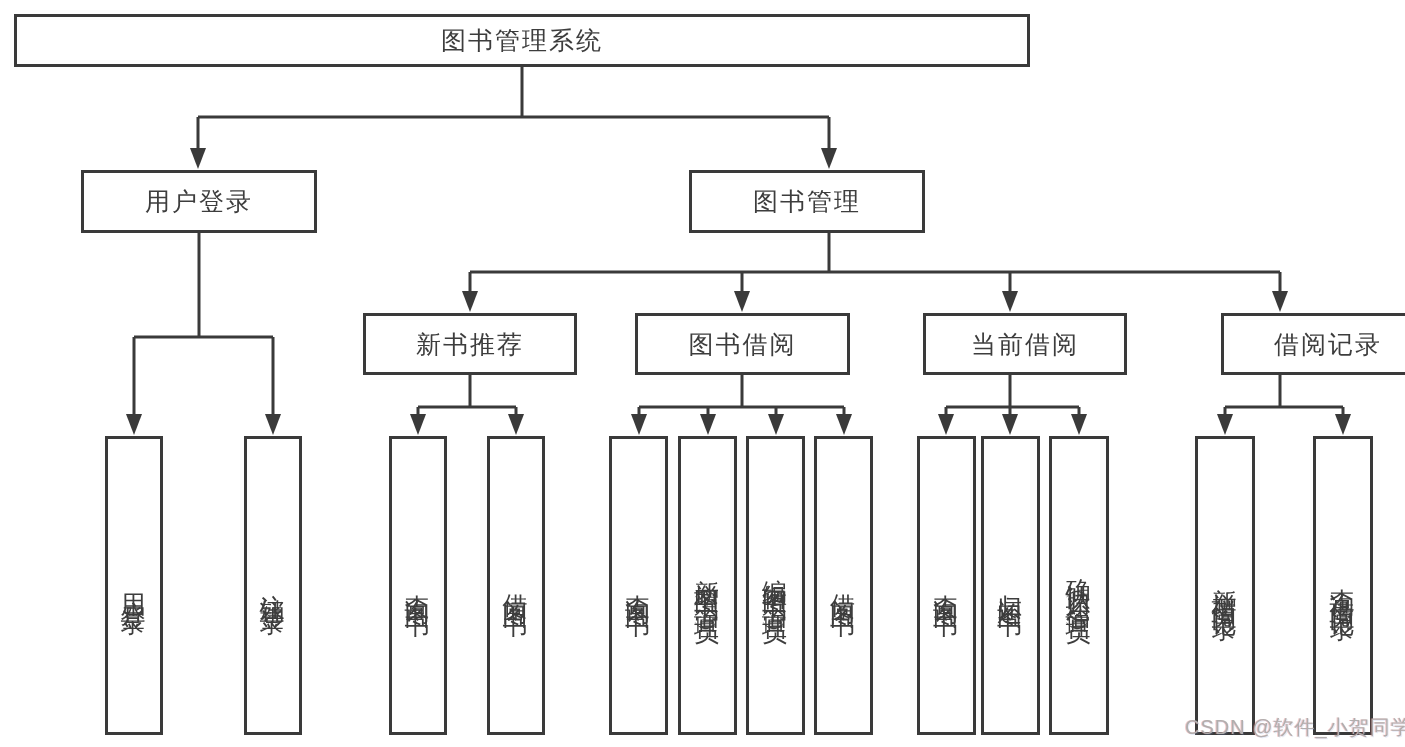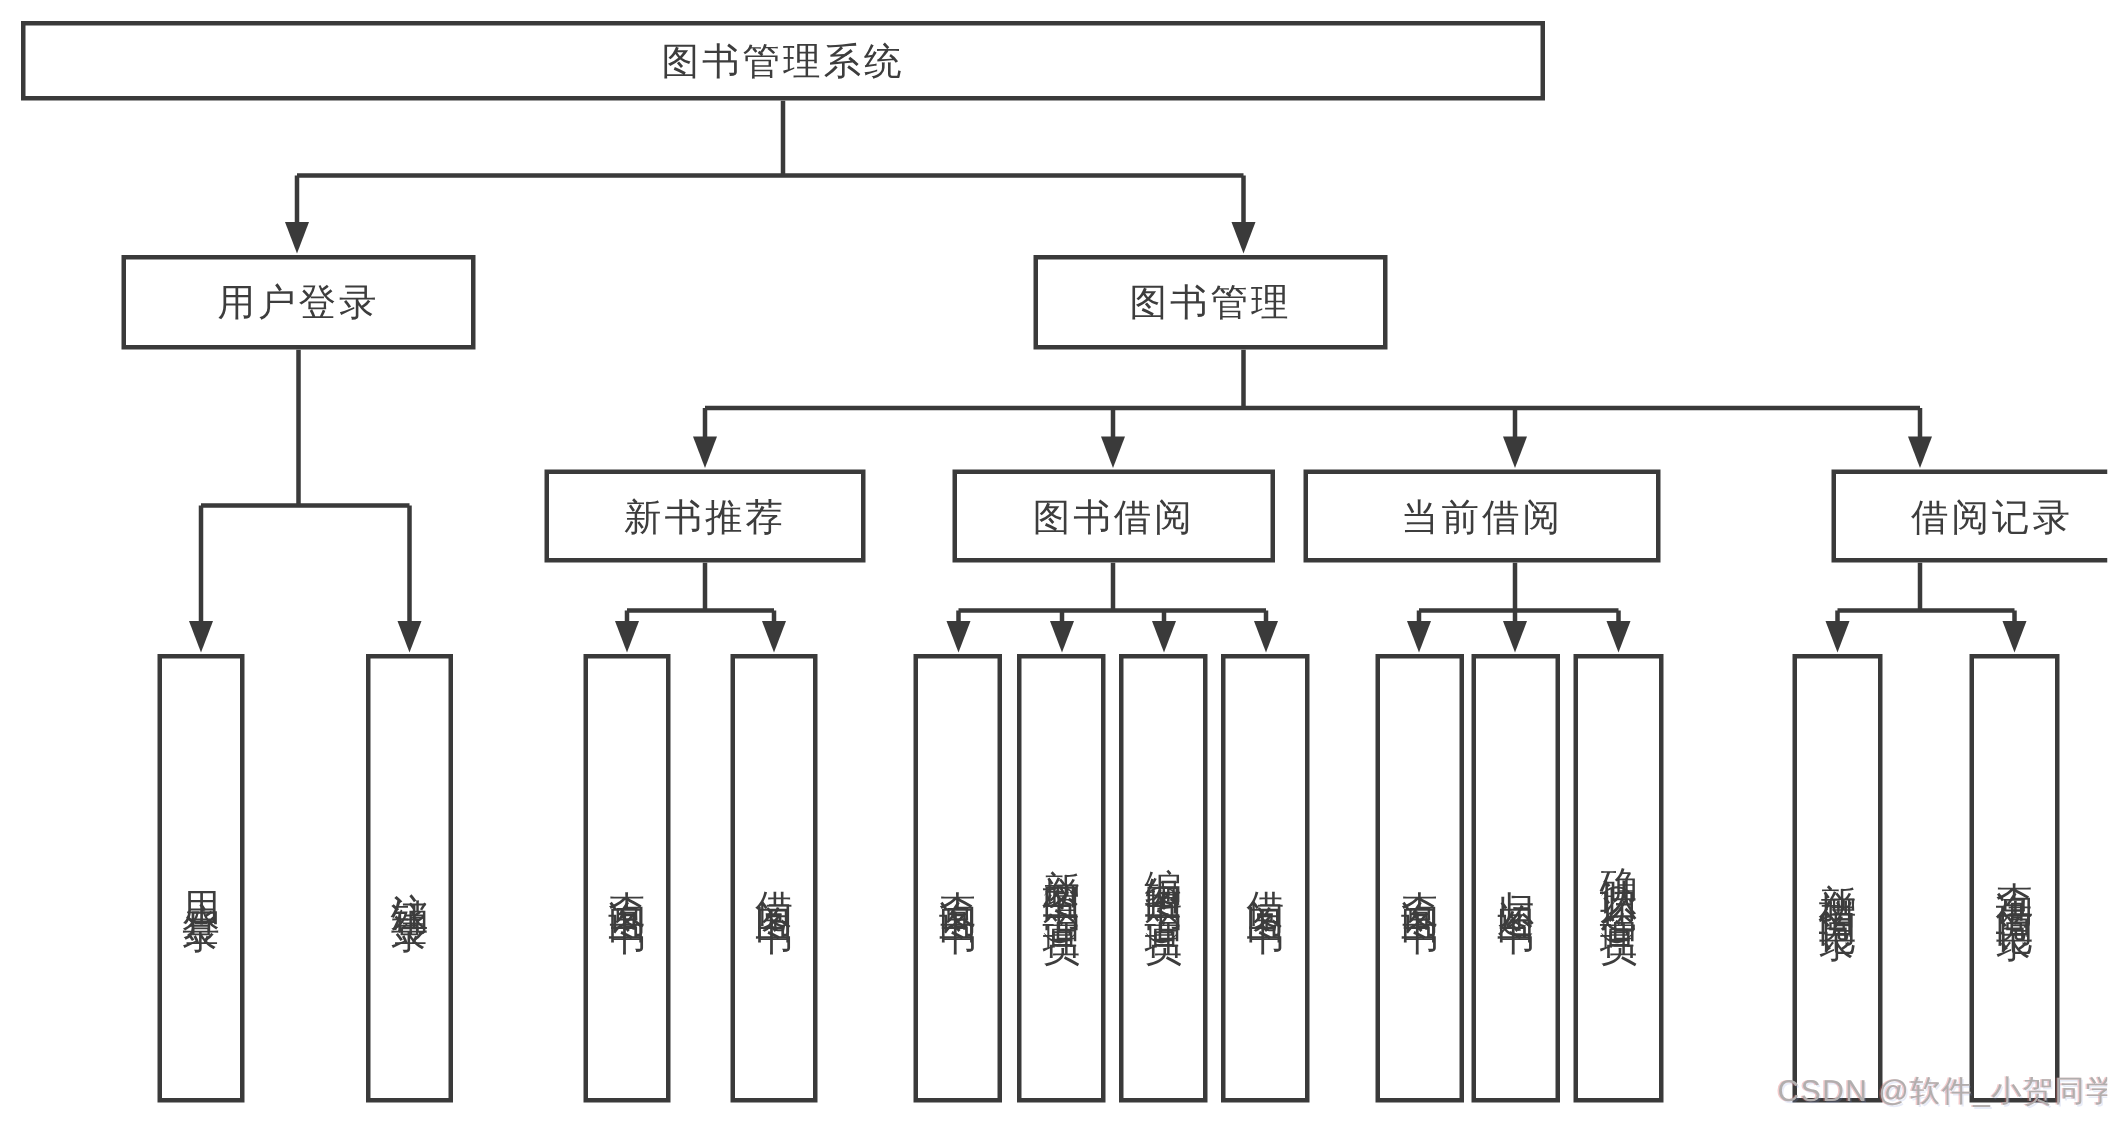--- a/index.html
+++ b/index.html
@@ -107,21 +107,21 @@
     </g>
   </svg>
 
   <div class="node root">图书管理系统</div>
 
   <div class="node l2" style="left:81px">用户登录</div>
   <div class="node l2" style="left:689px">图书管理</div>
 
   <div class="node l3" style="left:363px;width:214px">新书推荐</div>
   <div class="node l3" style="left:635px;width:215px">图书借阅</div>
-  <div class="node l3" style="left:869px;width:238px">当前借阅</div>
+  <div class="node l3" style="left:923px;width:204px">当前借阅</div>
   <div class="node l3" style="left:1221px;width:214px">借阅记录</div>
 
   <div class="node leaf" style="left:105px;width:58px">用户登录</div>
   <div class="node leaf" style="left:244px;width:58px">注销登录</div>
 
   <div class="node leaf" style="left:389px;width:58px">查询图书</div>
   <div class="node leaf" style="left:487px;width:58px">借阅图书</div>
 
   <div class="node leaf" style="left:609px;width:59px">查询图书</div>
   <div class="node leaf" style="left:678px;width:59px">新增图书（管理员）</div>

